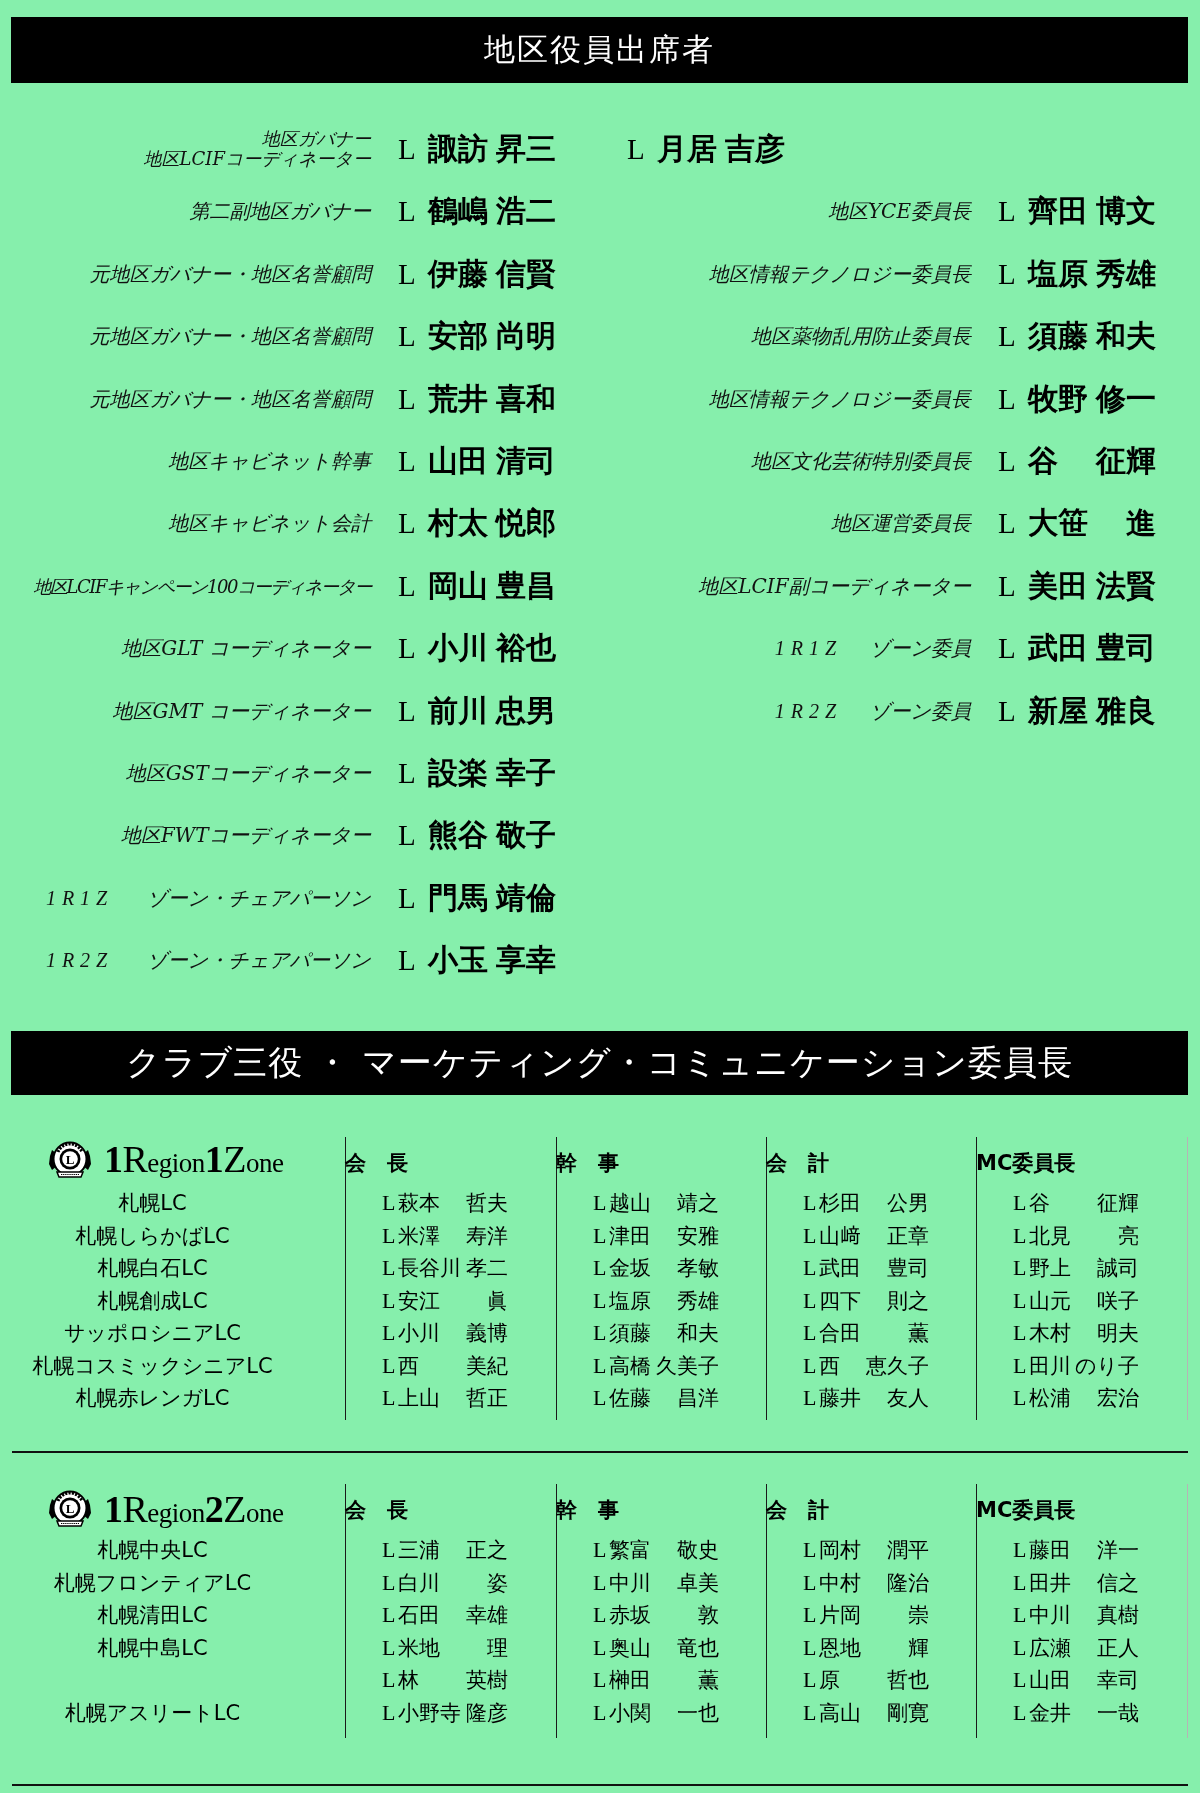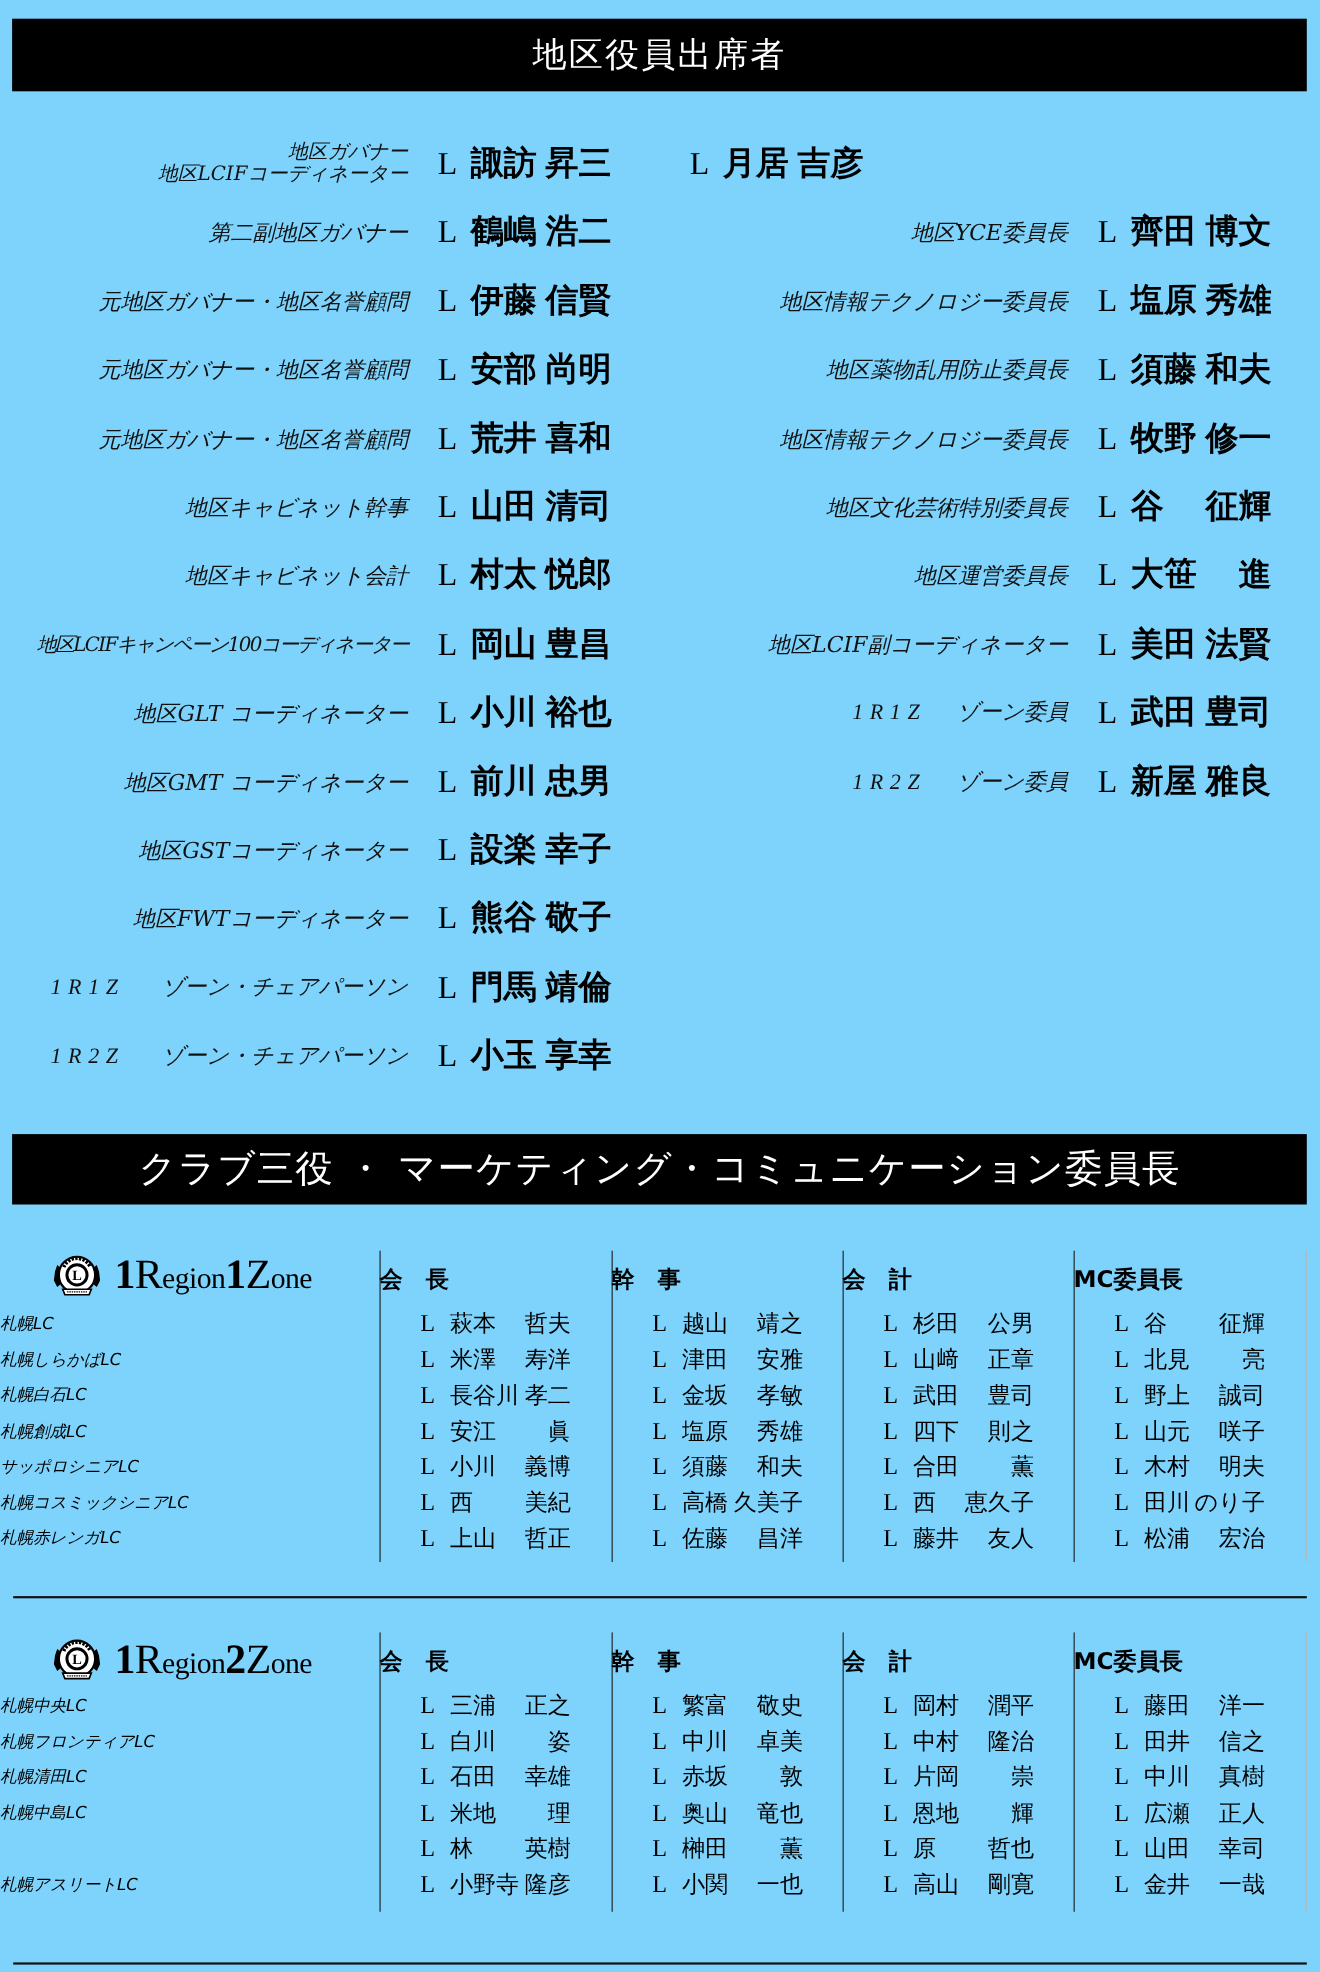--- a/index.html
+++ b/index.html
@@ -1,16 +1,16 @@
 <!DOCTYPE html>
 <html><head>
 <meta charset="utf-8">
 <style>
   html, body { margin:0; padding:0; background:#ffffff; }
-  #page { position:relative; width:1200px; height:1793px; background:#7dd3fc; overflow:hidden; color:#000; }
+  #page { position:relative; width:1200px; height:1793px; background:#86efac; overflow:hidden; color:#000; }
 
   .bar { position:absolute; left:11px; width:1177px; background:#000; color:#fff;
          display:flex; align-items:center; justify-content:center;
          font-family:"DejaVu Sans","Liberation Sans",sans-serif; white-space:nowrap; }
   .bar1 { top:17px; height:66px; font-size:31px; letter-spacing:2px; }
   .bar2 { top:1031px; height:64px; font-size:34px; letter-spacing:1px; }
 
   
   .orow { position:absolute; height:40px; display:flex; align-items:center; }
   .orow.l { left:0; }
@@ -40,26 +40,26 @@
   .region { position:absolute; left:104px; line-height:40px; white-space:nowrap;
             font-family:"Liberation Serif","DejaVu Serif",serif; font-size:27px; letter-spacing:-0.5px; }
   .zone1 .region { top:2px; }
   .zone2 .region { top:5px; }
   .region .num { font-size:38px; font-weight:bold; }
   .region .word { display:inline-block; }
   .region .word::first-letter { font-size:38px; }
   .thead { position:absolute; top:11px; height:30px; line-height:30px; width:210px; text-align:left;
            font-family:"DejaVu Sans","Liberation Sans",sans-serif; font-weight:bold; font-size:21px; white-space:nowrap; }
   .trow { position:absolute; left:0; width:1200px; height:32px; }
-  .club { position:absolute; left:0; top:0; width:305px; text-align:left; white-space:nowrap;
-          font-family:"DejaVu Sans","Liberation Sans",sans-serif; font-size:15px; line-height:32px;font-style:italic; }
+  .club { position:absolute; left:0; top:0; width:305px; text-align:center; white-space:nowrap;
+          font-family:"DejaVu Sans","Liberation Sans",sans-serif; font-size:21px; line-height:32px; }
   .cell { position:absolute; top:0; width:137px; height:32px; display:flex; align-items:center;
           font-family:"DejaVu Serif","Liberation Serif",serif; font-size:21px; }
   .cell .cL { width:16px; font-family:"Liberation Serif","DejaVu Serif",serif; font-size:22px; }
-  .cell .cname { margin-left:11px; width:110px; display:flex; justify-content:space-between; white-space:nowrap; }
+  .cell .cname { width:110px; display:flex; justify-content:space-between; white-space:nowrap; }
   .c0 { left:382px; } .c1 { left:593px; } .c2 { left:803px; } .c3 { left:1013px; }
 
   .hr { position:absolute; left:12px; width:1176px; height:2px; background:#111; }
   .hr1 { top:1451px; }
   .hr2 { top:1784px; }
 </style>
 </head>
 <body>
 
 <div id="page">

